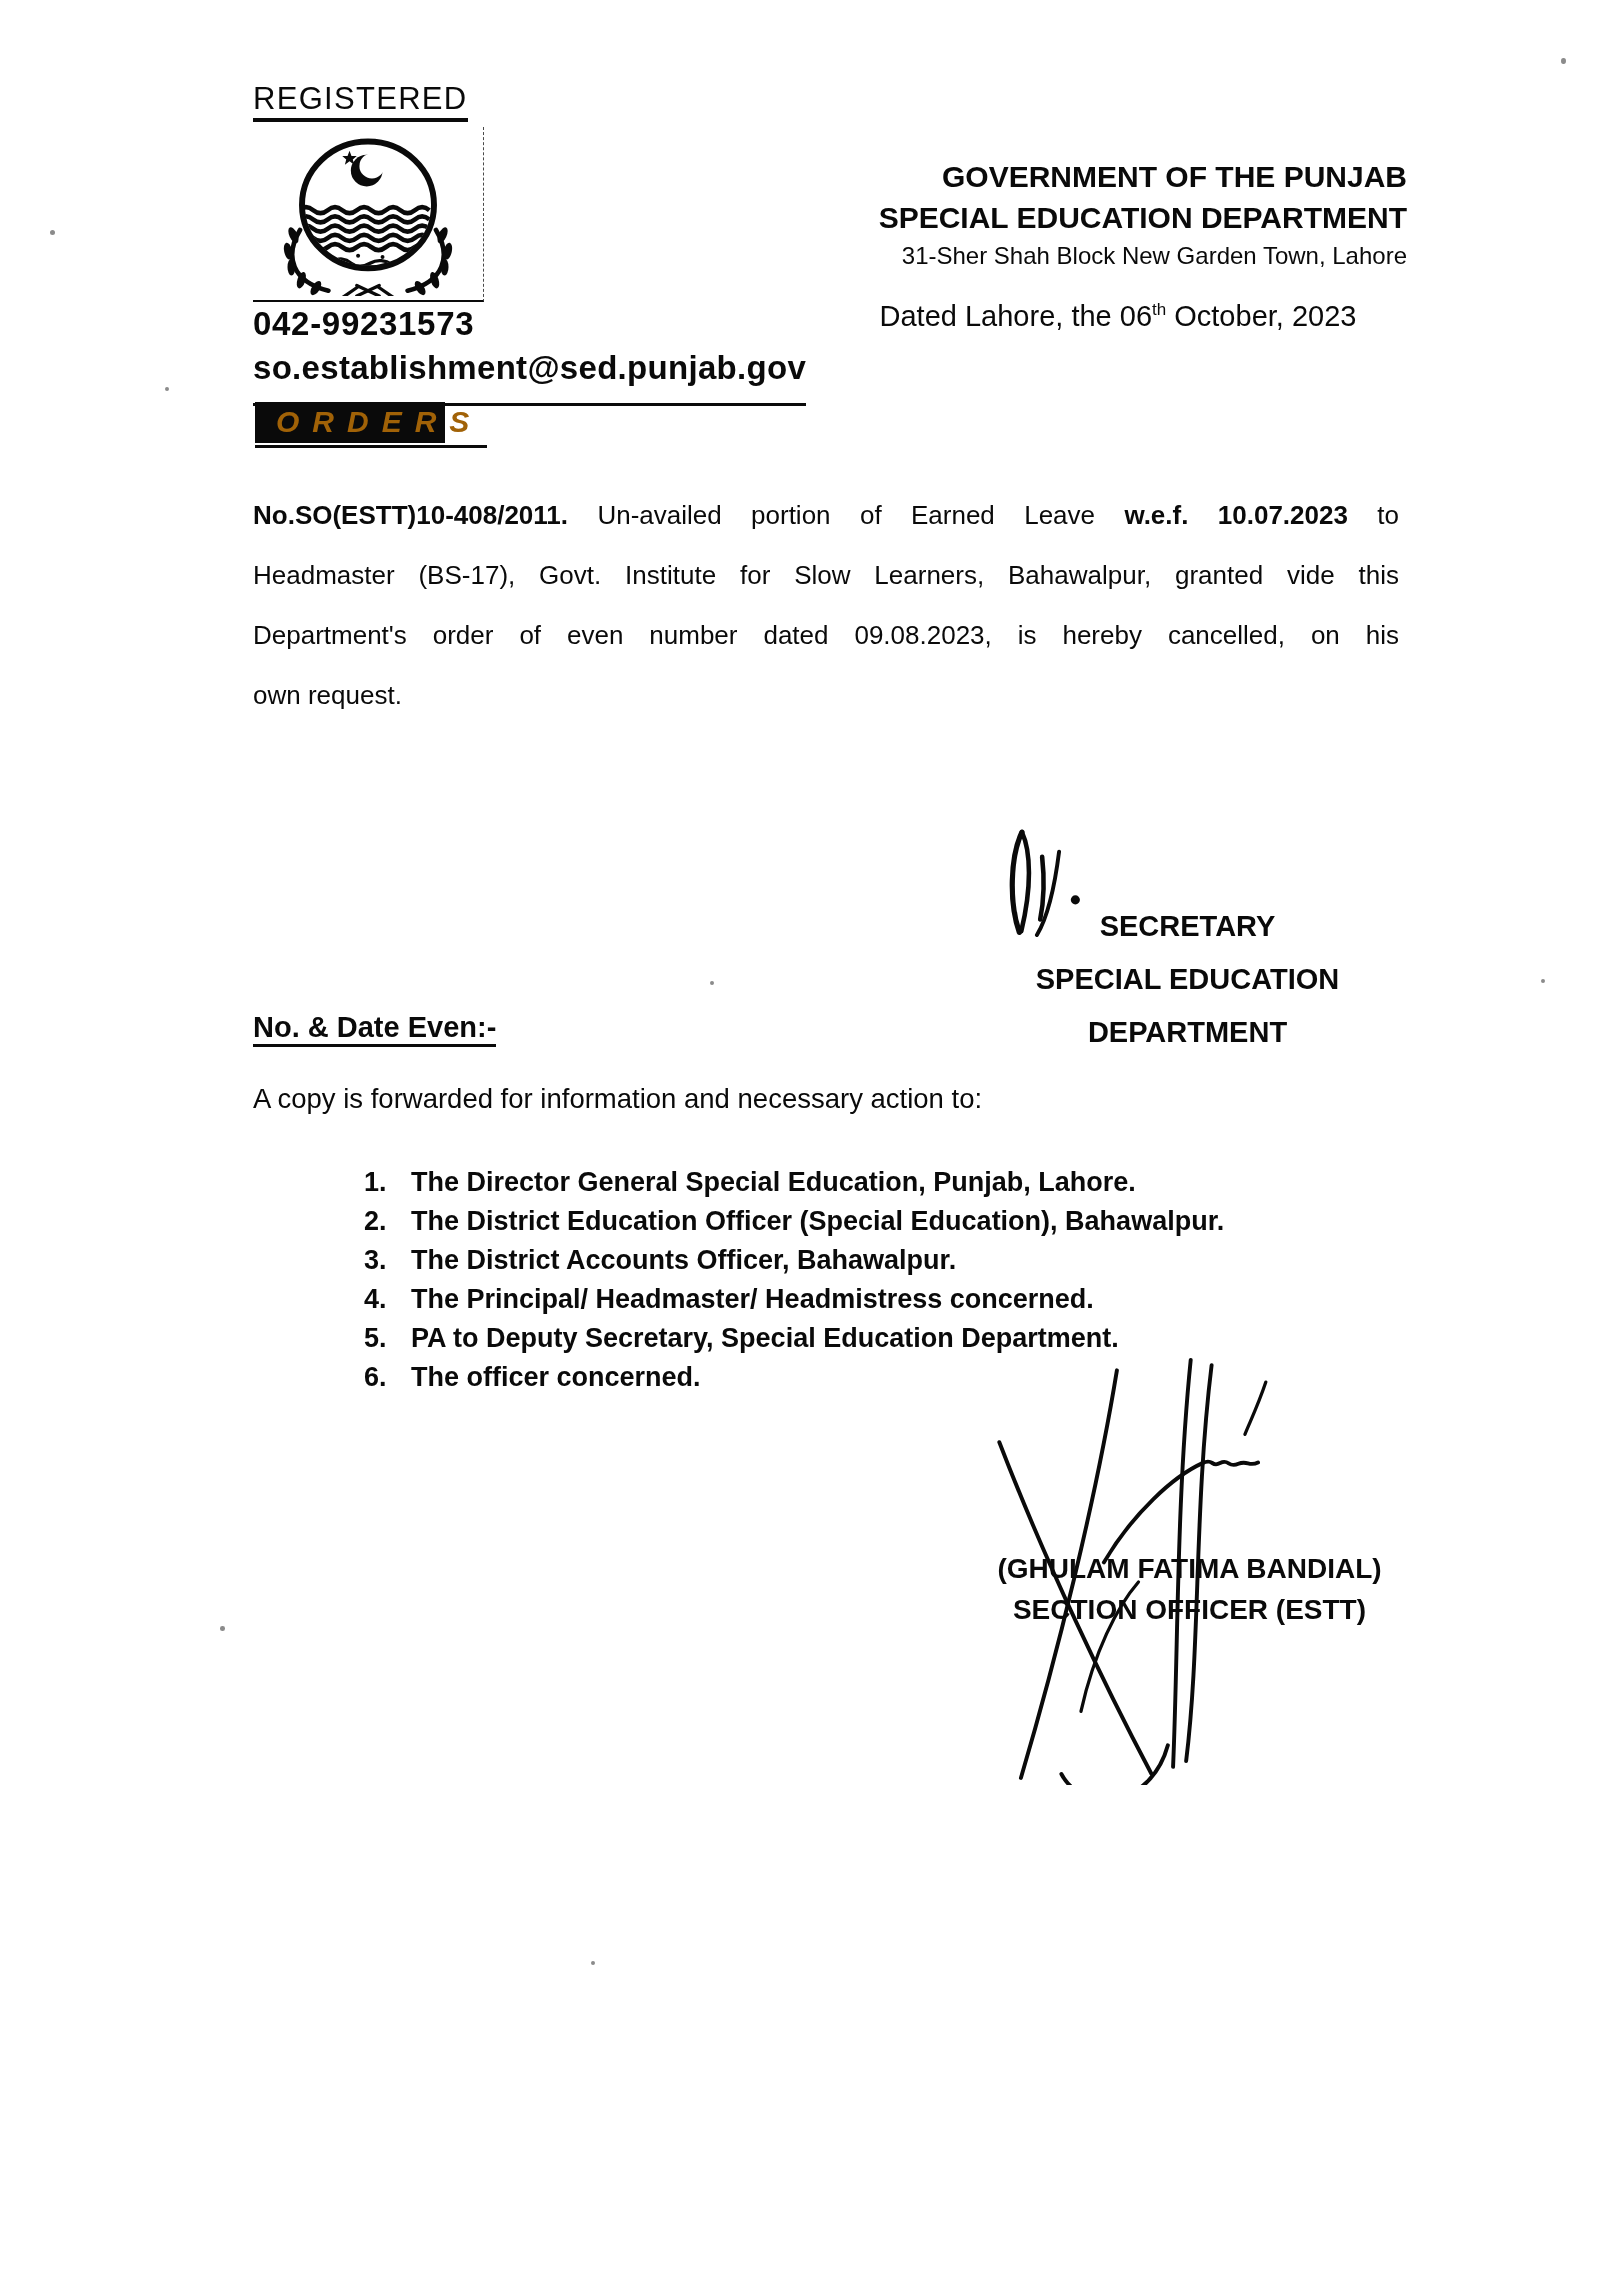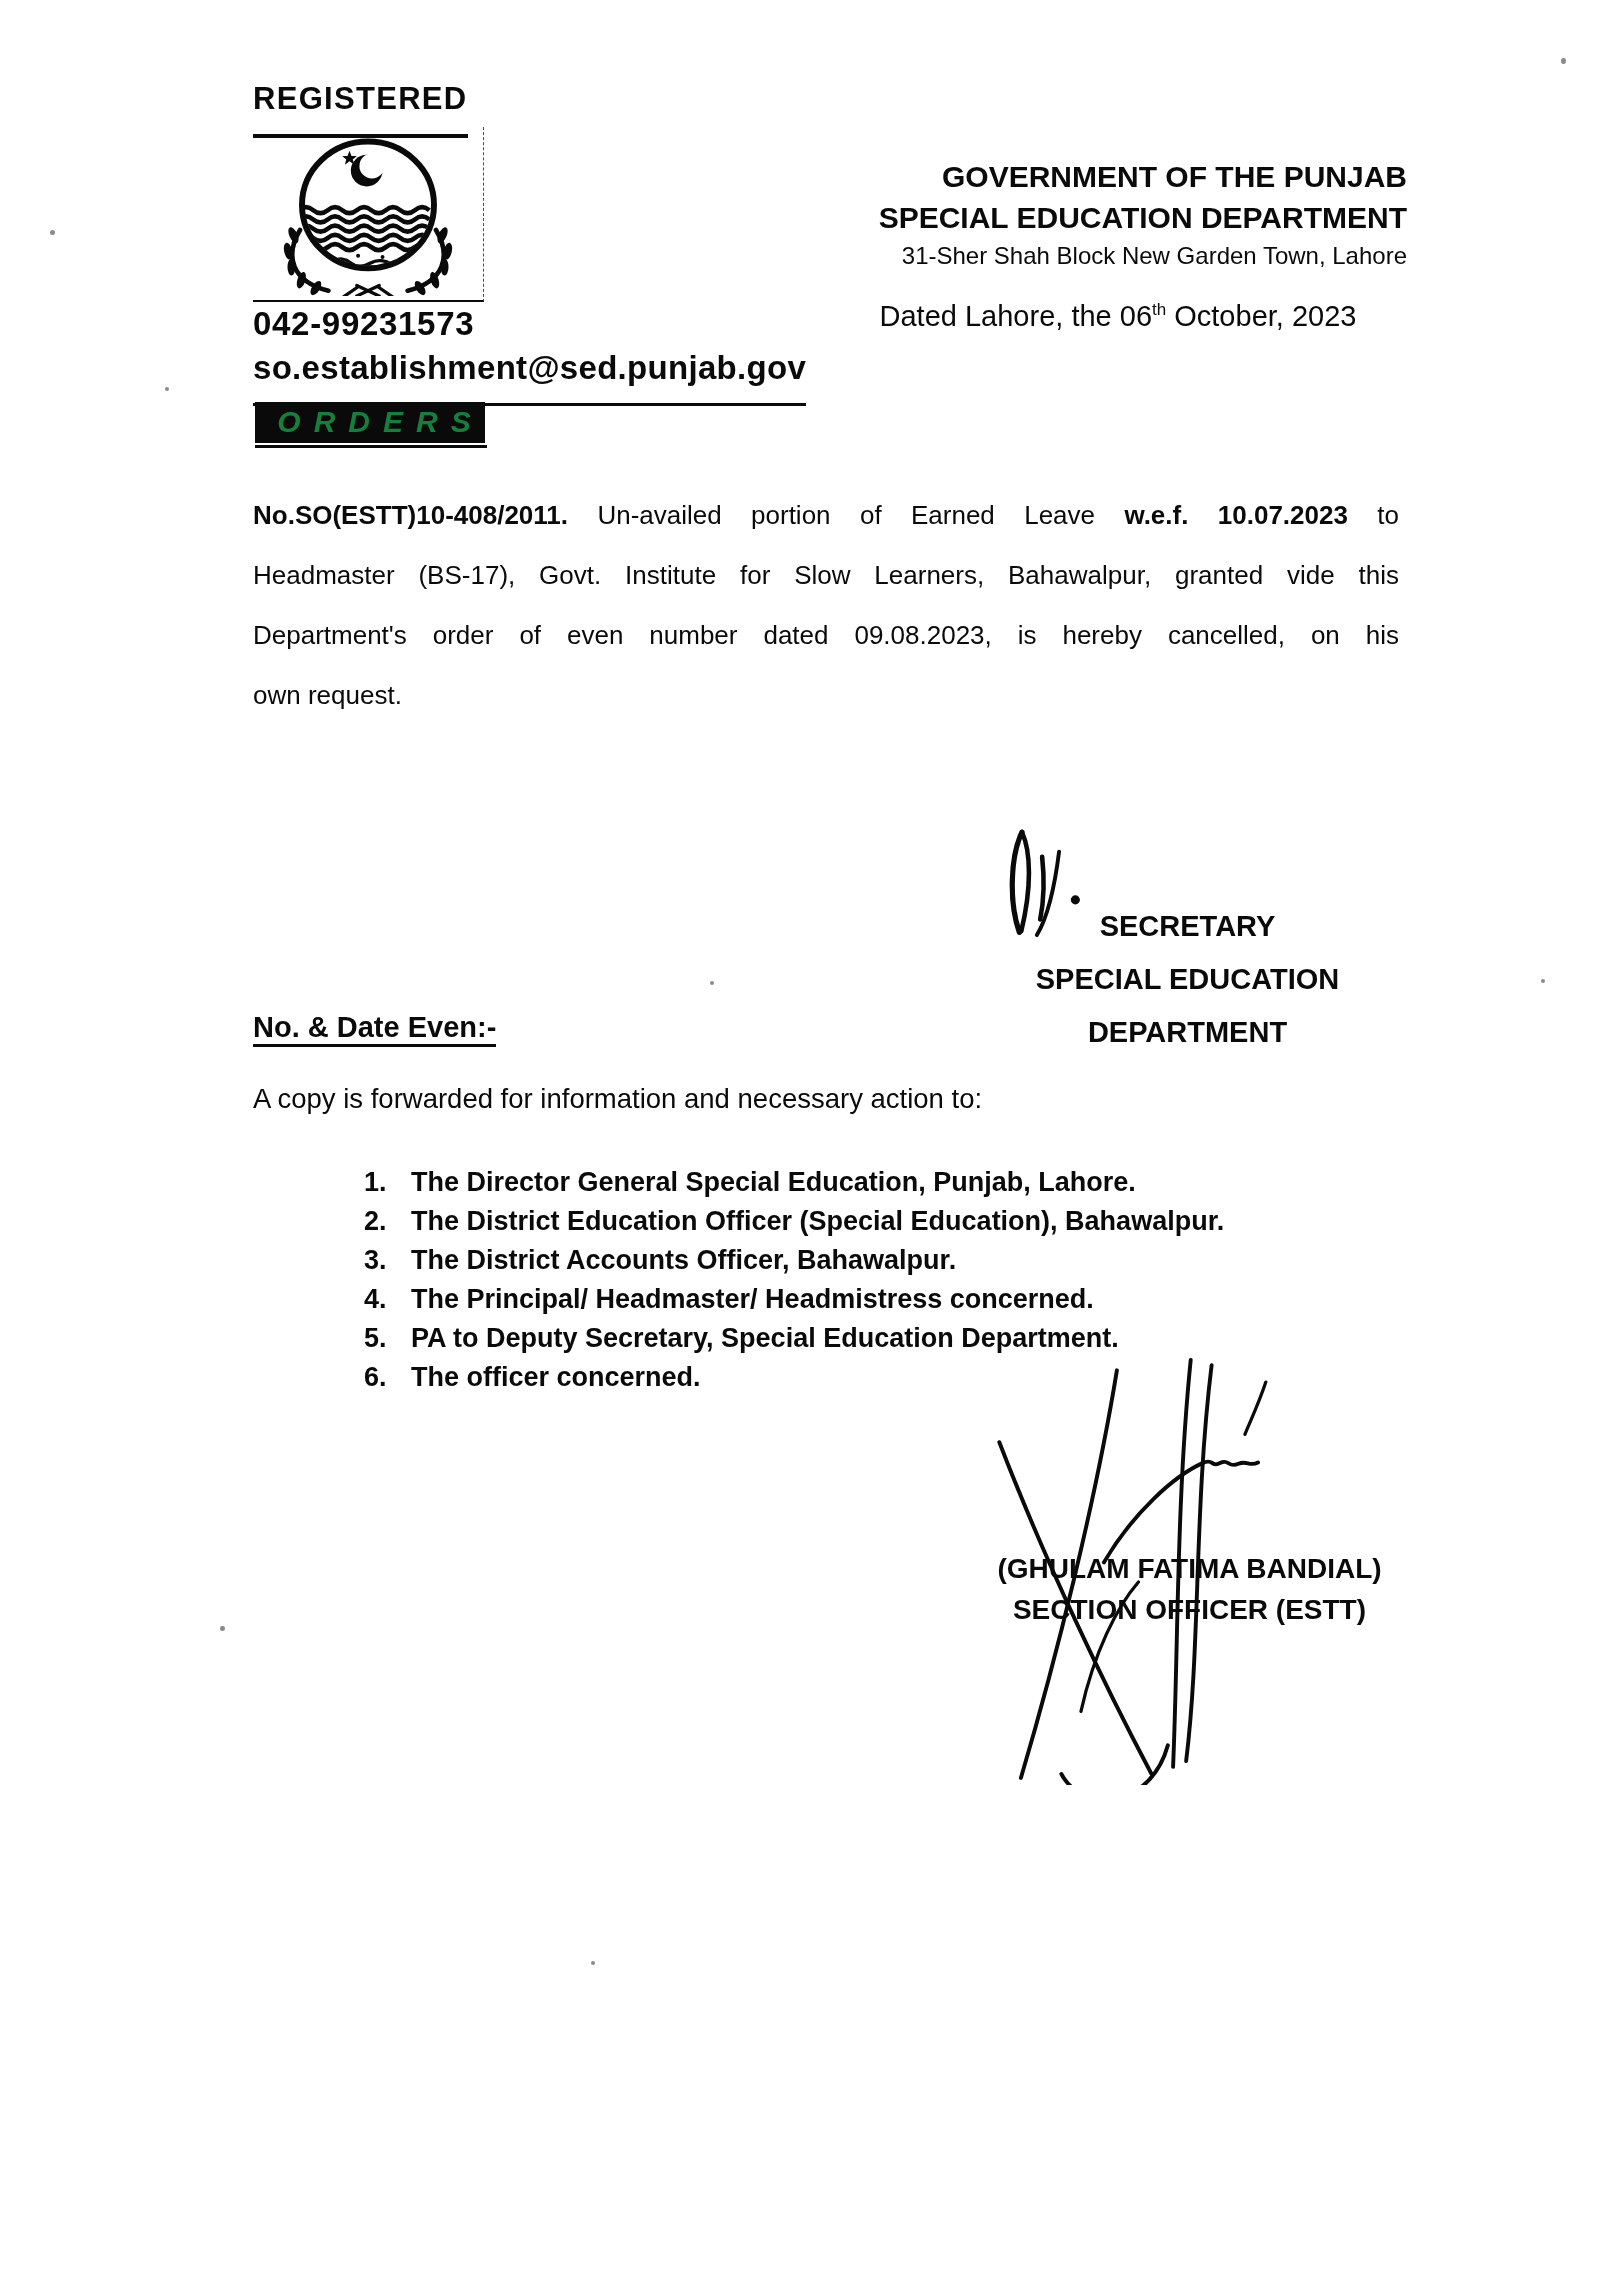--- a/index.html
+++ b/index.html
@@ -1,38 +1,38 @@
 <!DOCTYPE html>
 <html style="font-size:10.5px"><head>
 <meta charset="utf-8">
 <style>
   html,body{margin:0;padding:0;background:#e8e8e8;}
   .page{position:relative;width:1622px;height:2295px;background:#ffffff;
         font-family:"Liberation Sans",sans-serif;color:#0a0a0a;overflow:hidden;}
 
   
-  .registered{position:absolute;left:253px;top:81px;font-size:31px;font-weight:700;
-              letter-spacing:1.3px;border-bottom:4.6px solid #0a0a0a;padding-bottom:17px;}
+  .registered{position:absolute;left:253px;top:81px;font-size:31px;font-weight:400;
+              letter-spacing:1.3px;border-bottom:4.6px solid #0a0a0a;padding-bottom:1px;}
   .logo-box{position:absolute;left:253px;top:127px;width:230px;height:173px;
             border-right:1.3px dashed #4a4a4a;border-bottom:2.6px solid #0a0a0a;}
   .logo-box svg{position:absolute;left:5.2px;top:3.9px;}
   .phone{position:absolute;left:253px;top:305px;font-size:33px;font-weight:700;letter-spacing:0.7px;}
   .email{position:absolute;left:253px;top:349px;font-size:33px;font-weight:700;
          border-bottom:3.3px solid #0a0a0a;padding-bottom:16px;letter-spacing:0.3px;}
 
   
   .hdr{position:absolute;left:829px;top:156px;width:578px;text-align:right;}
   .hdr .t{font-size:30px;font-weight:700;line-height:41px;}
   .hdr .addr{font-size:24px;line-height:30px;margin-top:2.6px;}
   .date-line{position:absolute;left:829px;top:300px;width:578px;text-align:center;font-size:29px;}
   .date-line sup{font-size:17px;vertical-align:super;line-height:0;}
 
   
-  .orders-box{position:absolute;left:255px;top:402px;width:230px;height:41px;box-sizing:border-box;
-              background:#0a0a0a;color:#15803d;font-size:30px;font-style:italic;font-weight:700;
+  .orders-box{position:absolute;left:255px;top:402px;width:190px;height:41px;box-sizing:border-box;
+              background:#0a0a0a;color:#a16207;font-size:30px;font-style:italic;font-weight:700;
               letter-spacing:13px;text-align:center;line-height:39px;padding-left:21px;}
   .orders-underline{position:absolute;left:255px;top:445px;width:232px;height:2.6px;background:#0a0a0a;}
 
   
   .paragraph{position:absolute;left:253px;top:485px;width:1146px;font-size:26px;line-height:60px;}
   .pline{text-align:justify;text-align-last:justify;height:60px;overflow:visible;}
   .pline.last{text-align-last:left;}
   .pline b{font-weight:700;}
 
   

